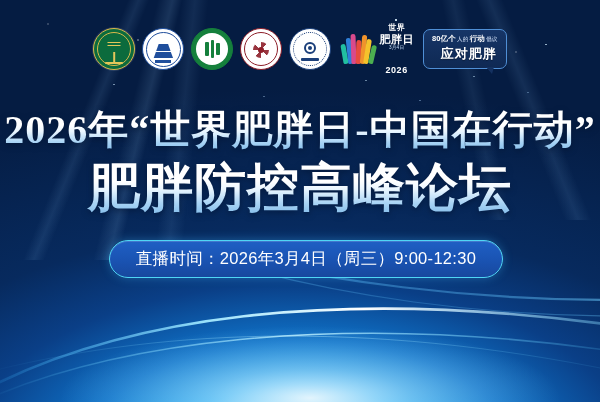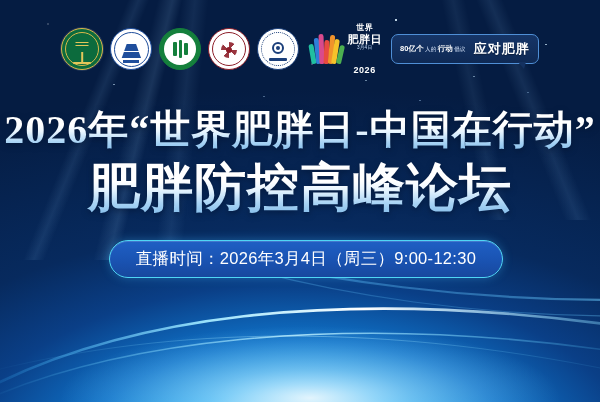--- a/index.html
+++ b/index.html
@@ -167,21 +167,21 @@
   .wod-text .l3 { font-size:4.6px; letter-spacing:.3px; margin-top:1.5px; color:#cfe6ff; }
   .wod-text .l4 { font-size:9px; font-weight:bold; letter-spacing:.6px; margin-top:15px; }
 
   
   .bubble {
     position:relative; flex:0 0 auto;
     background:linear-gradient(180deg,#163567 0%,#0f2954 100%);
     border:1px solid #4f8fd6;
     border-radius:7px;
     padding:4px 8px 5px;
-    display:flex; flex-direction:row; align-items:center;
+    display:flex; flex-direction:column; align-items:center;
     margin-left:2px;
   }
   .bubble::after {
     content:""; position:absolute; right:12px; bottom:-6px;
     width:0; height:0;
     border-left:6px solid transparent; border-right:2px solid transparent;
     border-top:7px solid #143160;
   }
   .bubble .top { font-size:5.6px; color:#dbe9ff; letter-spacing:.2px; white-space:nowrap; display:flex; align-items:baseline; gap:1px; }
   .bubble .top b { font-size:7.5px; color:#ffffff; }

